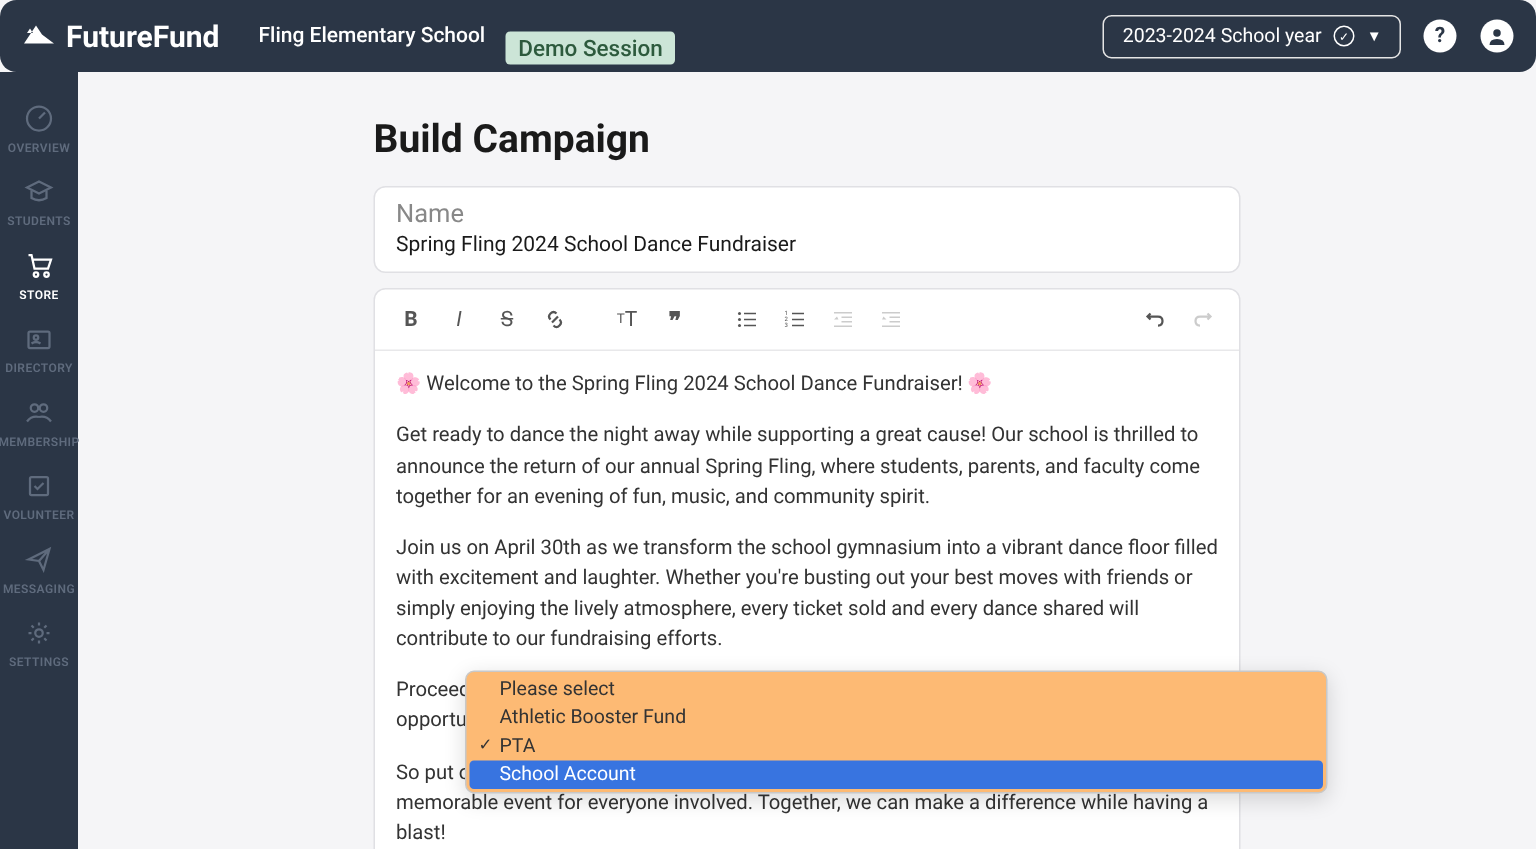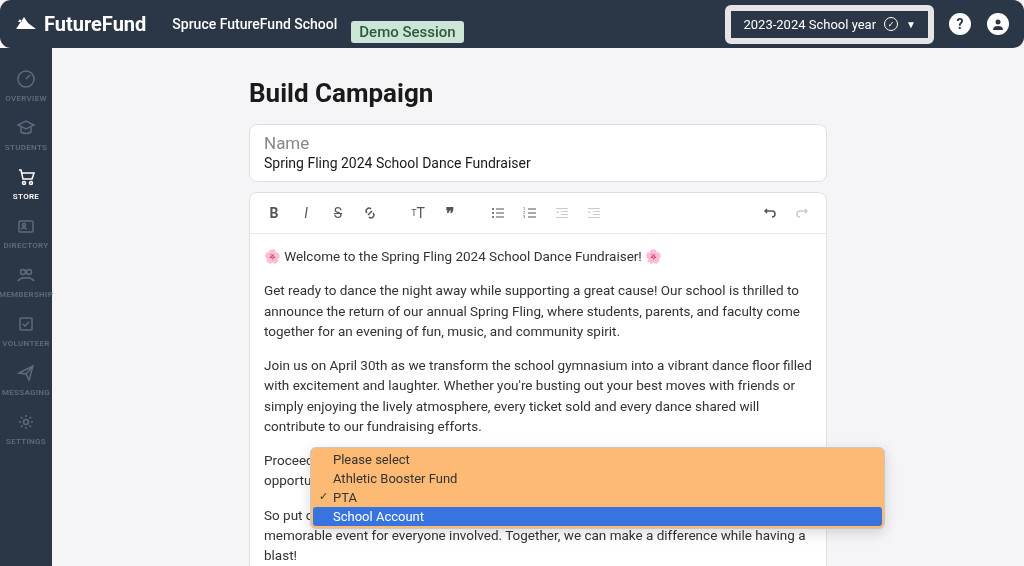--- a/index.html
+++ b/index.html
@@ -28,21 +28,21 @@
       background: #cce5d7;
       color: #2d5a3d;
       font-size: 15px;
       padding: 2px 8px;
       border-radius: 3px;
       font-weight: 500;
       margin-top: 16px;
     }
     .header-spacer { flex: 1; }
     .year-selector {
-      border: 6px solid #e5e5e5;
+      border: 1px solid #e5e5e5;
       border-radius: 6px;
       padding: 6px 12px;
       font-size: 13px;
       display: flex;
       align-items: center;
       gap: 8px;
       cursor: pointer;
     }
     .year-check {
       width: 14px; height: 14px;
@@ -199,21 +199,21 @@
 </head>
 <body>
 
 <div class="header">
   <div class="logo">
     <svg class="logo-icon" viewBox="0 0 24 18" fill="white">
         <path d="M2 14 L10 2 L14 8 L22 14 L2 14 Z M6 4 L4 7 L8 7 Z"></path>
       </svg>
     <span>FutureFund</span>
   </div>
-  <div class="school-name">Spruce FutureFund School</div>
+  <div class="school-name">Fling Elementary School</div>
   <div class="demo-badge">Demo Session</div>
   <div class="header-spacer"></div>
   <div class="year-selector">
     <span>2023-2024 School year</span>
     <span class="year-check">✓</span>
     <span style="font-size:10px;">▼</span>
   </div>
   <div class="header-icon">
     <div class="help-circle">?</div>
   </div>

